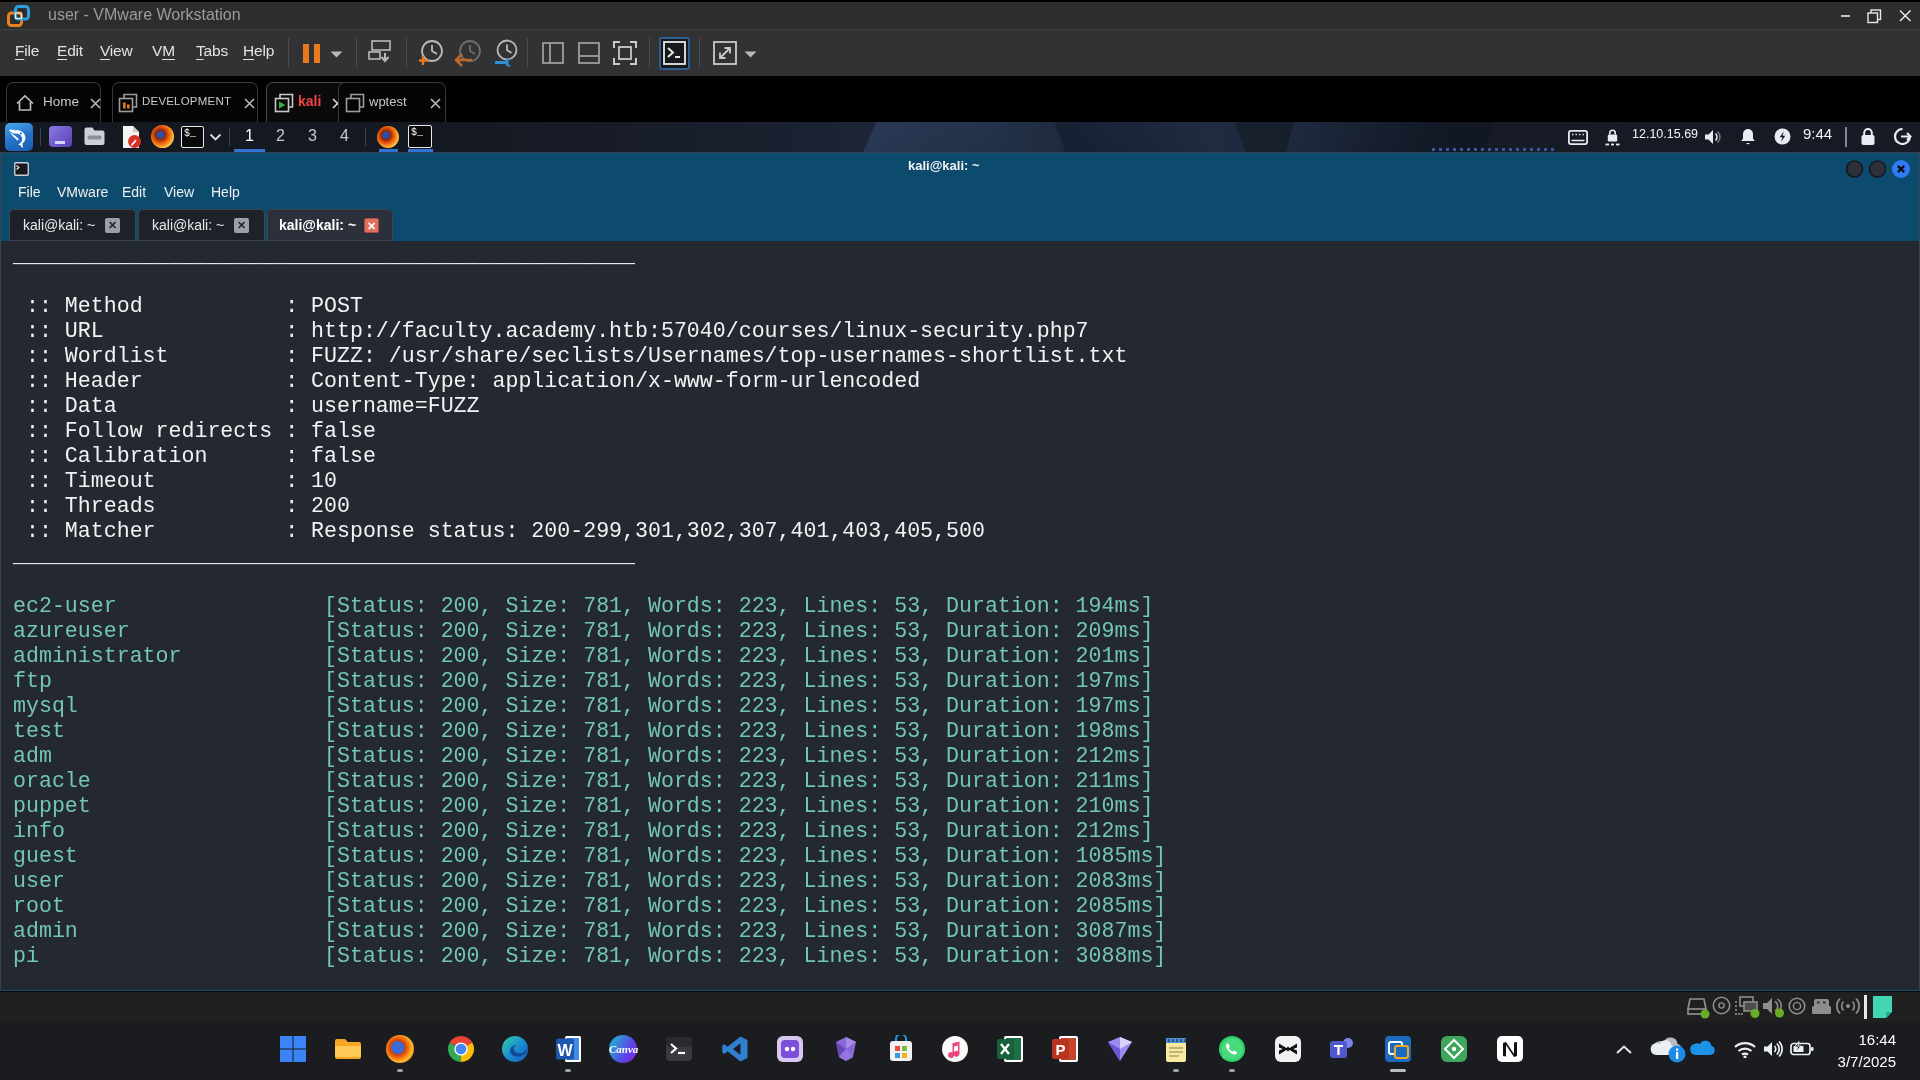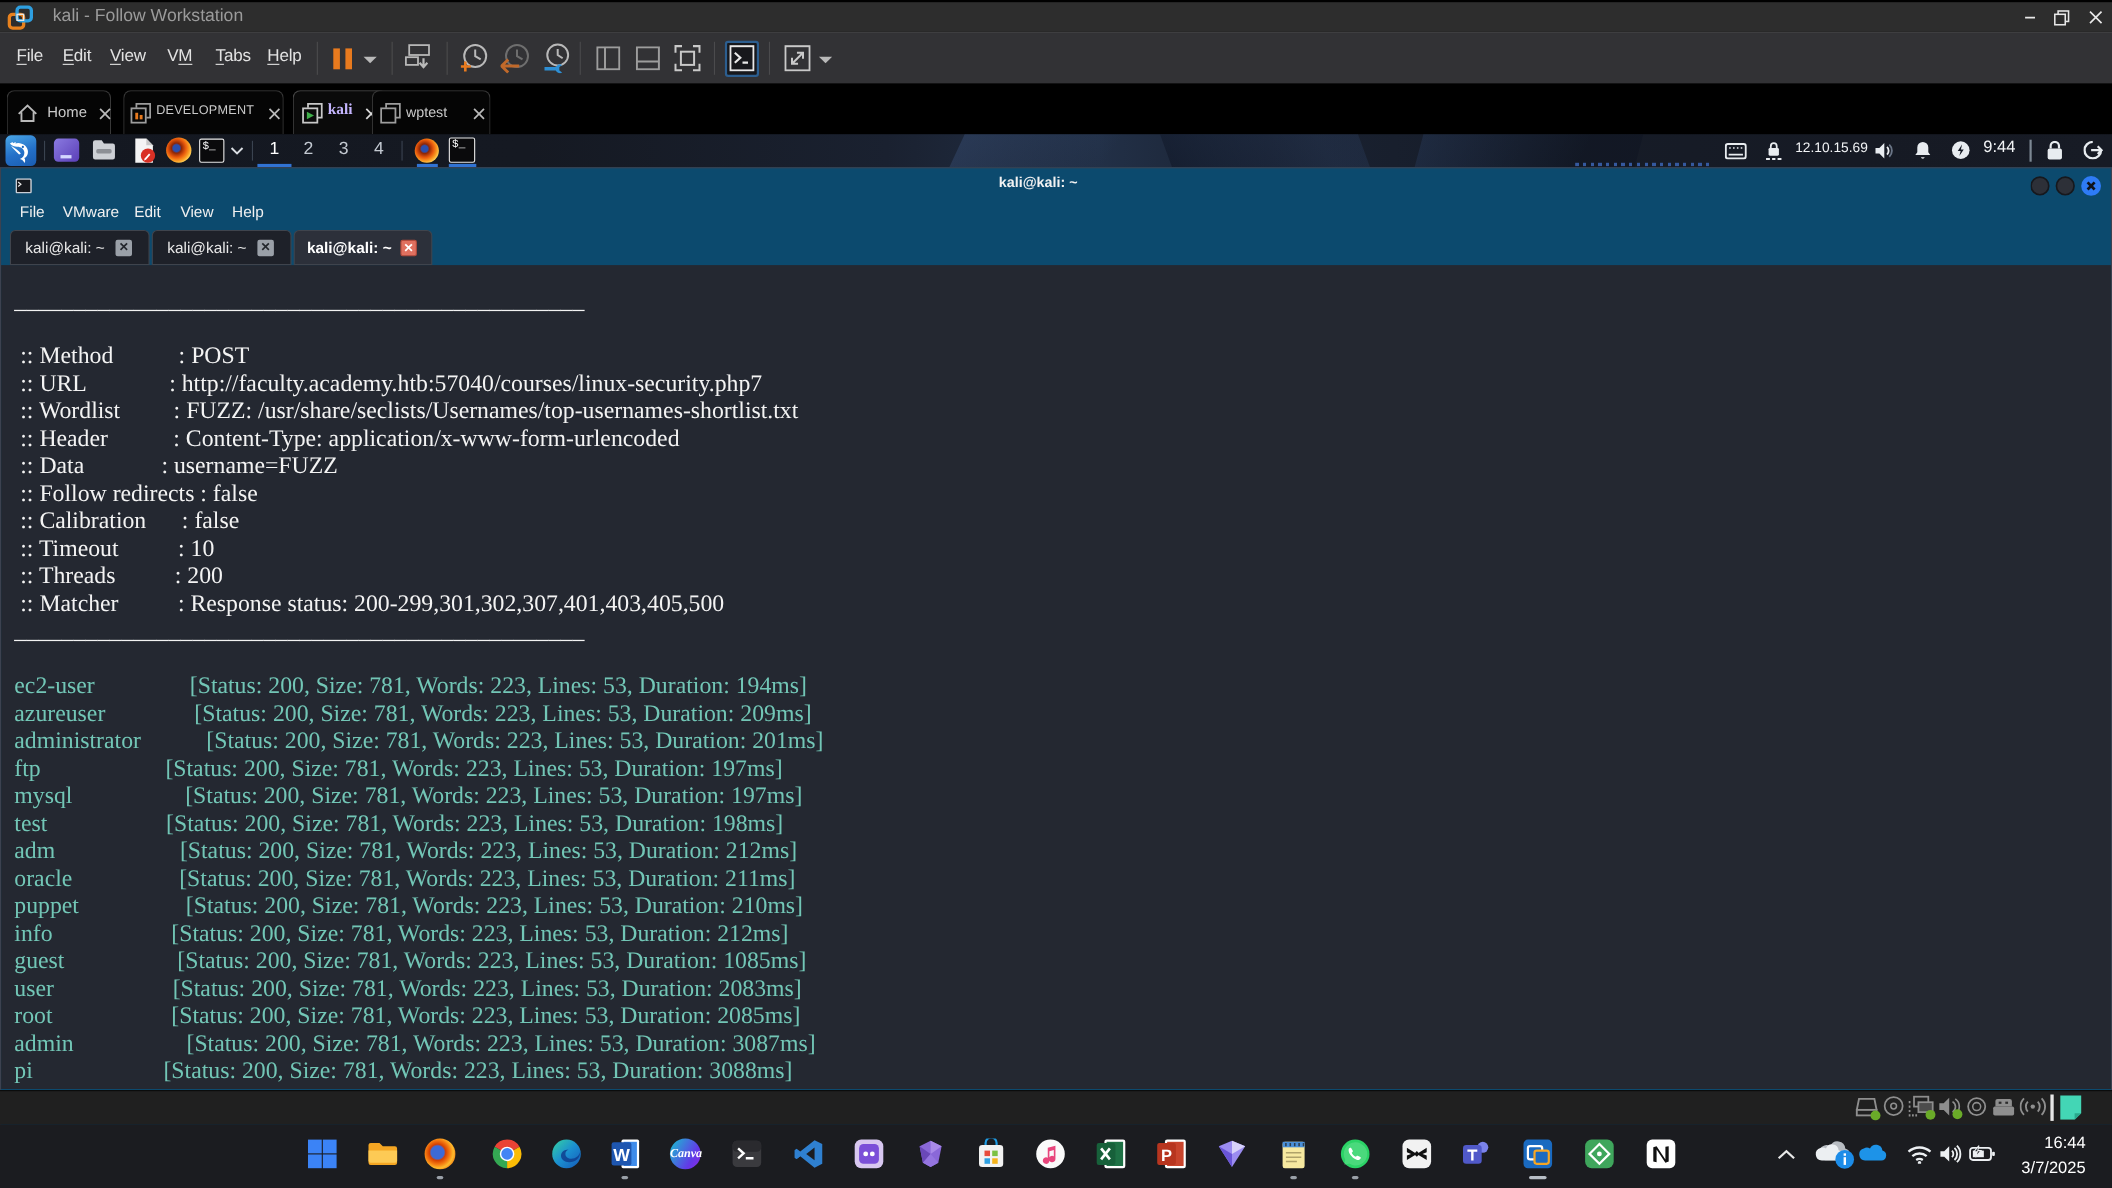--- a/index.html
+++ b/index.html
@@ -6,56 +6,56 @@
   html,body { width:1920px; height:1080px; overflow:hidden; background:#000; font-family:"Liberation Sans",sans-serif; }
   .abs { position:absolute; }
   #stage { position:relative; width:1920px; height:1080px; background:#000; }
   #titlebar { left:0; top:0; width:1920px; height:29px; background:#2d2d2d; border-top:2px solid #000; }
   #menubar { left:0; top:29px; width:1920px; height:47px; background:#323235; border-top:1px solid #3e3e40; }
   .mitem { top:12px; font-size:15.5px; letter-spacing:-0.2px; color:#e2e2e2; }
   .mitem u { text-decoration:underline; text-underline-offset:3px; }
   .tsep { top:8px; width:1px; height:30px; background:#4b4b4d; }
   #tabstrip { left:0; top:76px; width:1920px; height:46px; background:#000; }
   .vtab { top:6px; height:40px; border:1px solid #383838; border-bottom:none; border-radius:7px 7px 0 0; background:#050505; color:#c9c9c9; font-size:13.5px; }
-  .vtab.active { background:#0a0a0a; color:#c4b5fd; border-color:#474747;font-family:Liberation Serif, serif; }
+  .vtab.active { background:#0a0a0a; color:#ef4444; border-color:#474747; }
   #kalipanel { left:0; top:122px; width:1920px; height:30px;
     background:linear-gradient(90deg,#141821 0%,#151922 25%,#1a2130 42%,#223047 52%,#1a2232 60%,#161c28 72%,#161a24 88%,#171b25 100%); }
   #wallsliver { left:0; top:152px; width:1920px; height:3px; background:linear-gradient(90deg,#0c1b33,#112233,#0a1626 40%,#1a3a66 63%,#0d1b30 75%,#16335e 96%,#0d1526); }
   .wsnum { top:5px; font-size:16px; color:#c3c9d1; }
   .psep { top:6px; width:1px; height:18px; background:#3a4350; }
   .ulb { top:27px; height:3px; background:#3173d3; }
   #term { left:0; top:152px; width:1920px; height:1028px; background:#0c4a6e; border:1px solid #3c4250; }
   #termtitletext { left:907px; top:5px; font-size:13px; font-weight:bold; color:#f2f2f2; }
   .tmitem { top:31px; font-size:14px; color:#f0f0f0; }
   .ttab { top:56px; height:32px; background:#1e2129; border:1px solid #3f444d; border-radius:5px 5px 0 0; font-size:14px; color:#e8e8e8; }
   .ttab.active { background:#2c303a; color:#fff; font-weight:bold; }
   .tclose { top:8px; width:15px; height:15px; border-radius:2px; background:#9aa0a8; color:#23262c; font-size:11px; line-height:15px; text-align:center; font-weight:bold; }
   .tclose.red { background:#e0705f; color:#fff; border:1px solid #b14a3c; }
   #termbody { left:0; top:88px; width:1918px; height:749px; background:#242831; overflow:hidden; }
-  #termpre { position:absolute; left:12px; top:20px; font-family:Liberation Serif, serif; font-size:21.6px; line-height:25px; color:#f3f3f3; white-space:pre; }
+  #termpre { position:absolute; left:12px; top:3px; font-family:Liberation Mono, monospace; font-size:21.6px; line-height:25px; color:#f3f3f3; white-space:pre; }
   .grn { color:#72c6b6; }
   #statusbar { left:0; top:991px; width:1920px; height:31px; background:#202020; border-top:1px solid #0a0a0a; }
   #statustext { left:4px; top:2px; font-size:16px; color:#f0f0f0; }
   #taskbar { left:0; top:1022px; width:1920px; height:58px; background:#1b1c20; }
   .dot { top:47px; width:6px; height:3px; border-radius:2px; background:#9aa0a8; }
   .dotw { top:47px; width:16px; height:3px; border-radius:2px; background:#b8bec6; }
   #clock { right:24px; top:7px; text-align:right; color:#fff; font-size:15px; line-height:22px; }
   .ticon { top:13px; width:28px; height:28px; }
 </style>
 </head>
 <body>
 <div id="stage">
 
   <div class="abs" id="titlebar">
     <svg class="abs" style="left:6px;top:2px" width="25" height="24" viewBox="0 0 25 24">
       <rect x="2.5" y="9" width="13" height="12.5" rx="3" fill="none" stroke="#e8821e" stroke-width="3"></rect>
       <rect x="9.5" y="2.5" width="13" height="12.5" rx="3" fill="none" stroke="#2e9fe0" stroke-width="3"></rect>
       <rect x="9.5" y="9" width="6" height="5.5" fill="none" stroke="#e8e8e8" stroke-width="1.2"></rect>
     </svg>
-    <div class="abs" style="left:48px;top:4px;font-size:16px;color:#9b9b9b">kali - Follow Workstation</div>
+    <div class="abs" style="left:48px;top:4px;font-size:16px;color:#9b9b9b">user - VMware Workstation</div>
     <svg class="abs" style="left:1834px;top:0px" width="86" height="27" viewBox="0 0 86 27">
       <line x1="7" y1="14" x2="16" y2="14" stroke="#e8e8e8" stroke-width="1.6"></line>
       <rect x="37" y="8" width="9.5" height="9.5" fill="none" stroke="#e8e8e8" stroke-width="1.4"></rect>
       <rect x="34" y="11" width="9.5" height="9.5" fill="#2d2d2d" stroke="#e8e8e8" stroke-width="1.4"></rect>
       <path d="M66 8.5 L76.5 19 M76.5 8.5 L66 19" stroke="#e8e8e8" stroke-width="1.5"></path>
     </svg>
   </div>
 
   <div class="abs" id="menubar">
     <div class="abs mitem" style="left:15px"><u>F</u>ile</div>

